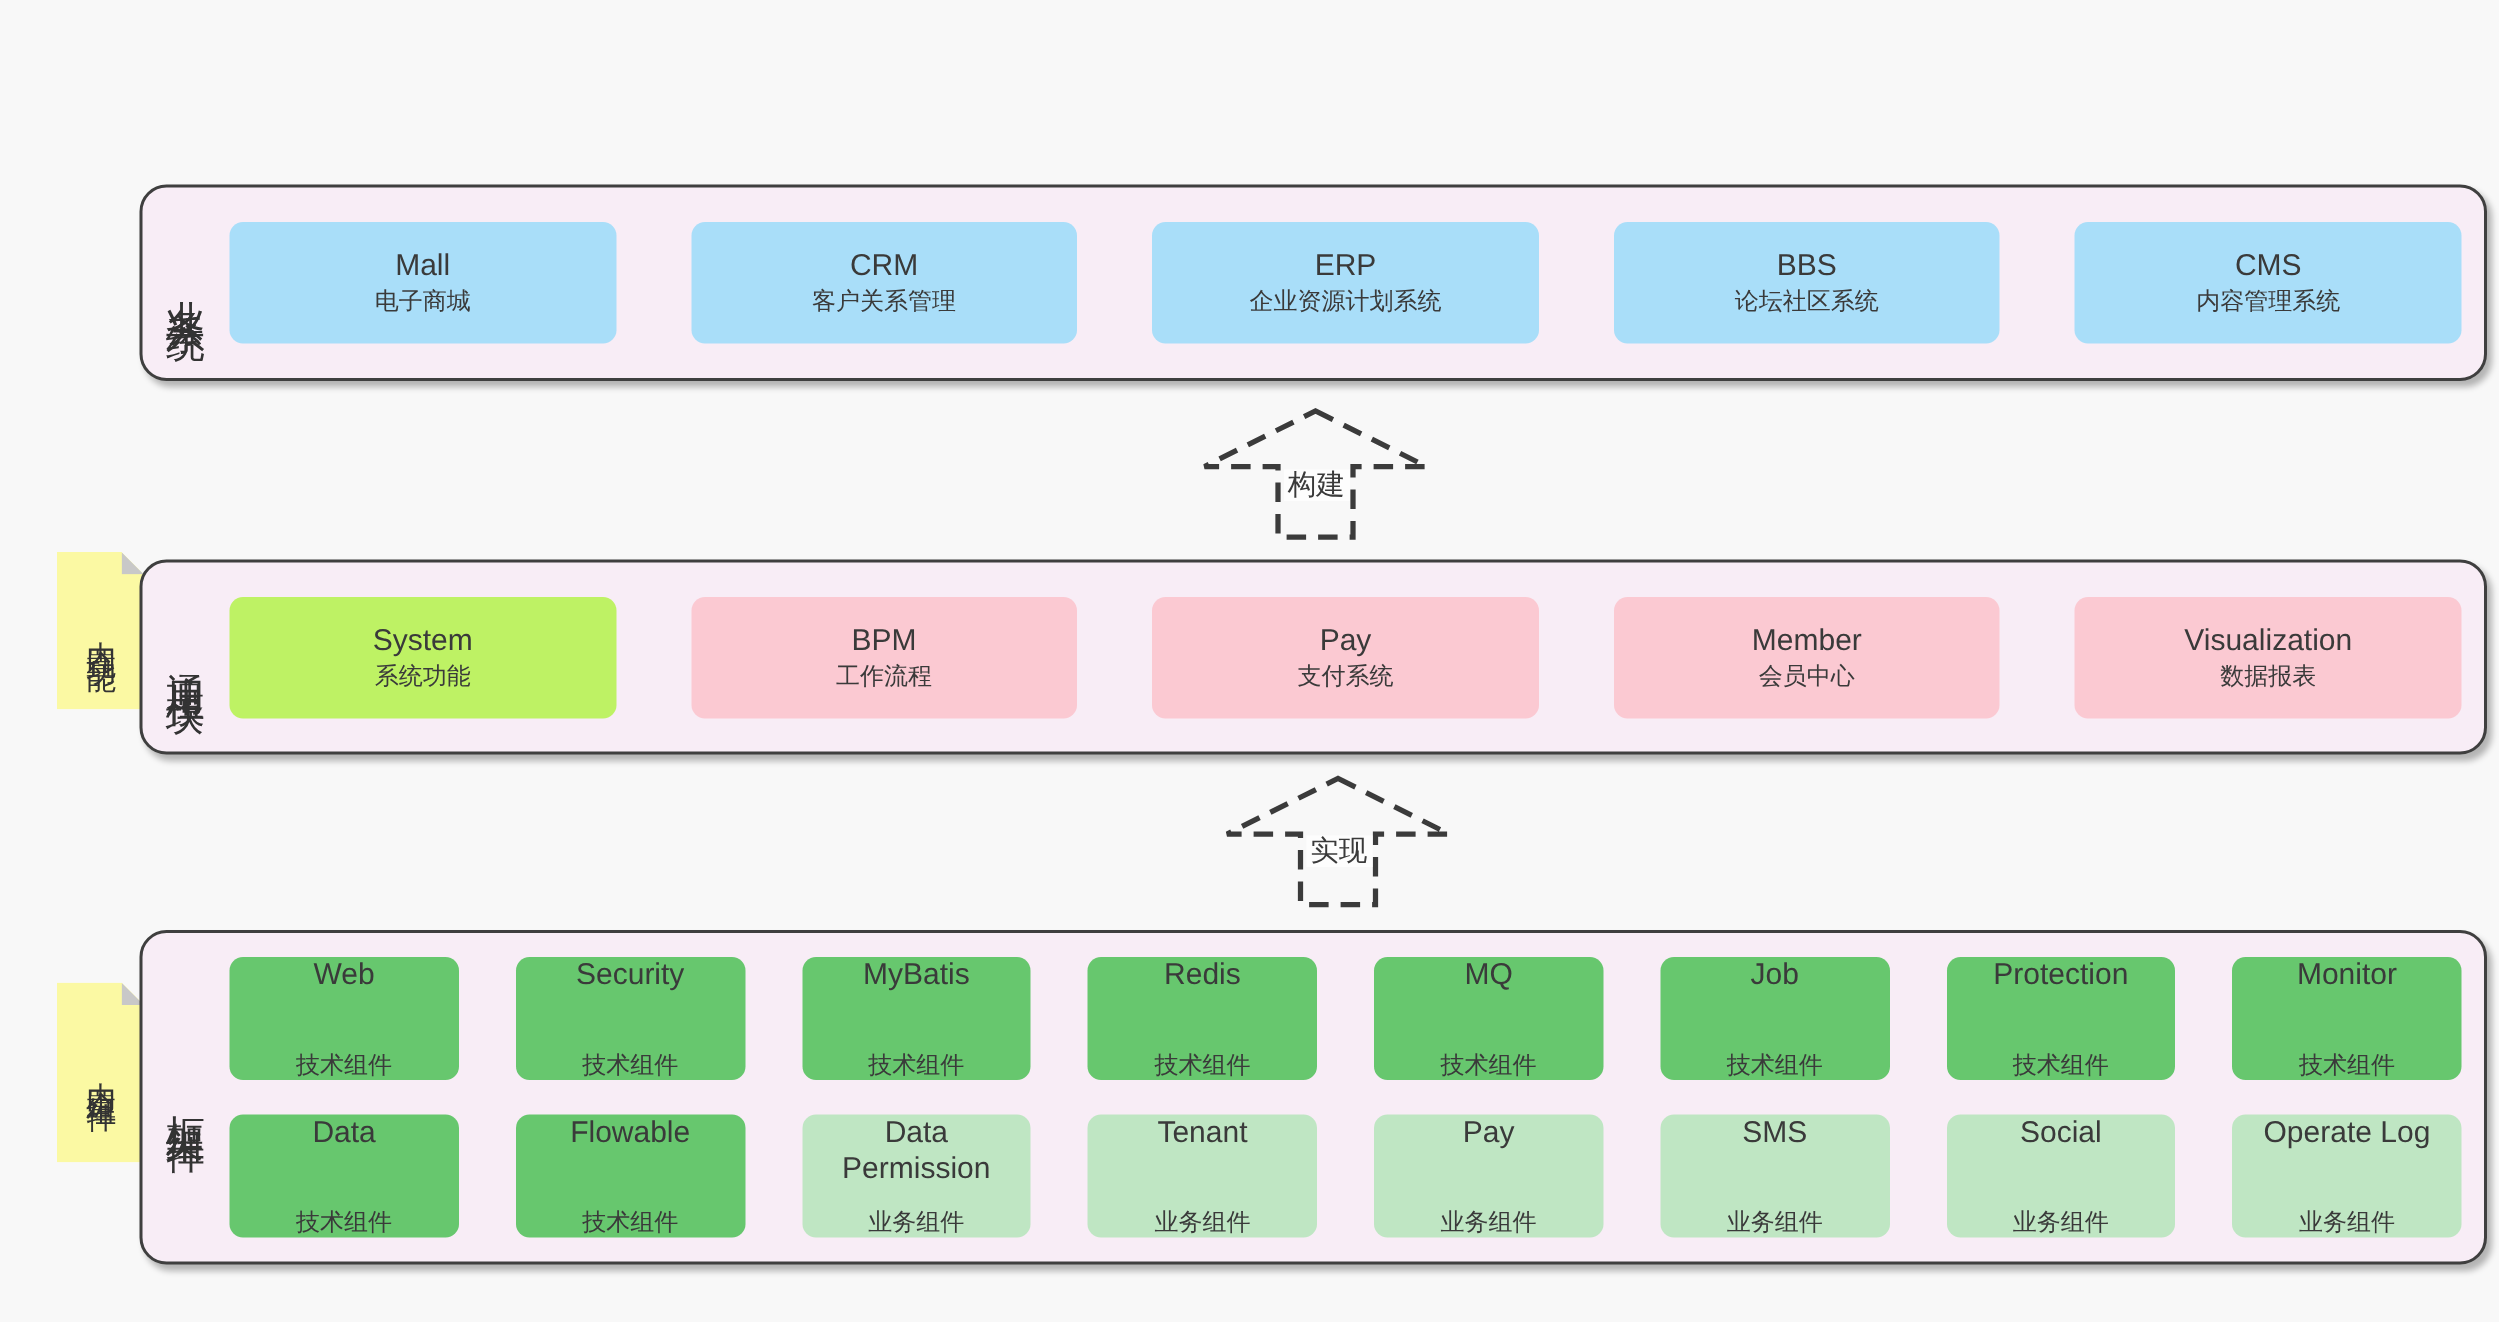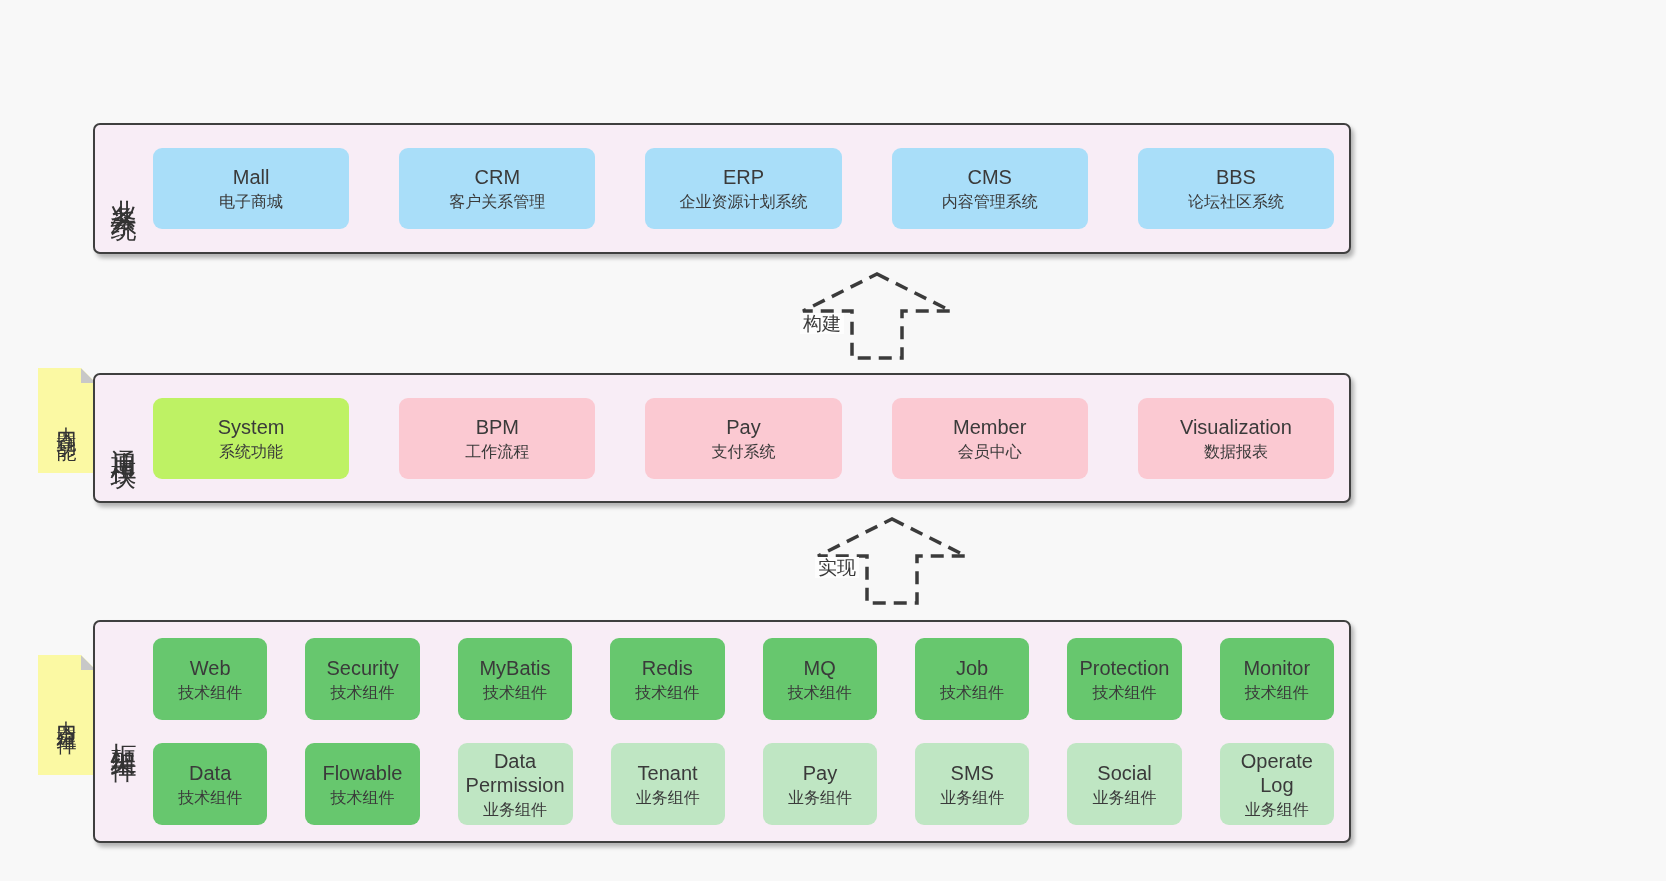--- a/index.html
+++ b/index.html
@@ -4,22 +4,22 @@
 <style>
   html,body { margin:0; padding:0; background:#f8f8f8; }
   .page {
     position:relative; width:1666px; height:881px; overflow:hidden;
     background:#f8f8f8;
     font-family:"Liberation Sans", sans-serif;
     color:#3a3a3a;
   }
   
   .panel {
-    position:absolute; left:93px; width:1258px; box-sizing:border-box;
-    background:#f8edf6; border:2px solid #3f3f3f; border-radius:7px;
+    position:absolute; left:93px; width:1565px; box-sizing:border-box;
+    background:#f8edf6; border:2px solid #3f3f3f; border-radius:18px;
     box-shadow:3px 4px 4px rgba(0,0,0,.28);
     display:flex; align-items:center; z-index:2;
   }
   .panel-business   { top:123px; height:131px; }
   .panel-modules    { top:373px; height:130px; }
   .panel-components { top:620px; height:223px; }
 
   .label-col { width:58px; flex:0 0 58px; display:flex; justify-content:center; align-items:center; align-self:stretch; }
   .v-label {
     writing-mode:vertical-rl; text-orientation:upright;
@@ -28,21 +28,21 @@
 
   .row6 { flex:1; display:flex; gap:50px; margin-right:15px; }
   .grid8 { flex:1; display:flex; flex-direction:column; gap:23px; margin-right:15px; }
   .row8 { display:flex; gap:38px; }
 
   .box {
     flex:1; height:81px; border-radius:9px; padding:0 8px; box-sizing:border-box;
     display:flex; flex-direction:column; justify-content:center; align-items:center;
     text-align:center; line-height:1.2;
   }
-  .row8 .box { height:82px; }
+  .row8 .box { height:82px;justify-content:space-between; }
   .box .en { font-size:20px; }
   .box .cn { font-size:16px; margin-top:3px; }
   .blue        { background:#a9def9; }
   .red         { background:#bef264; }
   .pink        { background:#fbc9d2; }
   .green       { background:#67c76e; }
   .light-green { background:#bfe6c3; }
 
   
   .sticky {
@@ -60,21 +60,21 @@
   }
   .sticky-modules    { top:368px; height:105px; }
   .sticky-components { top:655px; height:120px; }
 
   
   .arrow { position:absolute; width:155px; height:90px; z-index:1; }
   .arrow svg { display:block; width:100%; height:100%; }
   .arrow-build     { left:800px; top:271px; }
   .arrow-implement { left:815px; top:516px; }
   .arrow-label {
-    position:absolute; width:155px; z-index:3;
+    position:absolute; width:155px; text-align:center; z-index:3;
     font-size:19px; color:#3a3a3a; line-height:22px;
   }
   .arrow-label span { background:#fdfdfd; padding:0 3px; }
   .arrow-label-build     { left:800px; top:313px; }
   .arrow-label-implement { left:815px; top:557px; }
 </style>
 </head>
 <body>
 
 <div class="page">
@@ -90,26 +90,26 @@
       </div>
       <div class="box blue">
         <div class="en">CRM</div>
         <div class="cn">客户关系管理</div>
       </div>
       <div class="box blue">
         <div class="en">ERP</div>
         <div class="cn">企业资源计划系统</div>
       </div>
       <div class="box blue">
+        <div class="en">BBS</div>
+        <div class="cn">论坛社区系统</div>
+      </div>
+      <div class="box blue">
         <div class="en">CMS</div>
         <div class="cn">内容管理系统</div>
-      </div>
-      <div class="box blue">
-        <div class="en">BBS</div>
-        <div class="cn">论坛社区系统</div>
       </div>
     </div>
   </section>
 
   <div class="arrow arrow-build">
     <svg viewBox="0 0 155 90" aria-hidden="true">
       <polygon points="77,3 151,40 102,40 102,87 52,87 52,40 3,40" fill="none" stroke="#3b3b3b" stroke-width="3.5" stroke-dasharray="13 8"></polygon>
     </svg>
   </div>
   <div class="arrow-label arrow-label-build">

